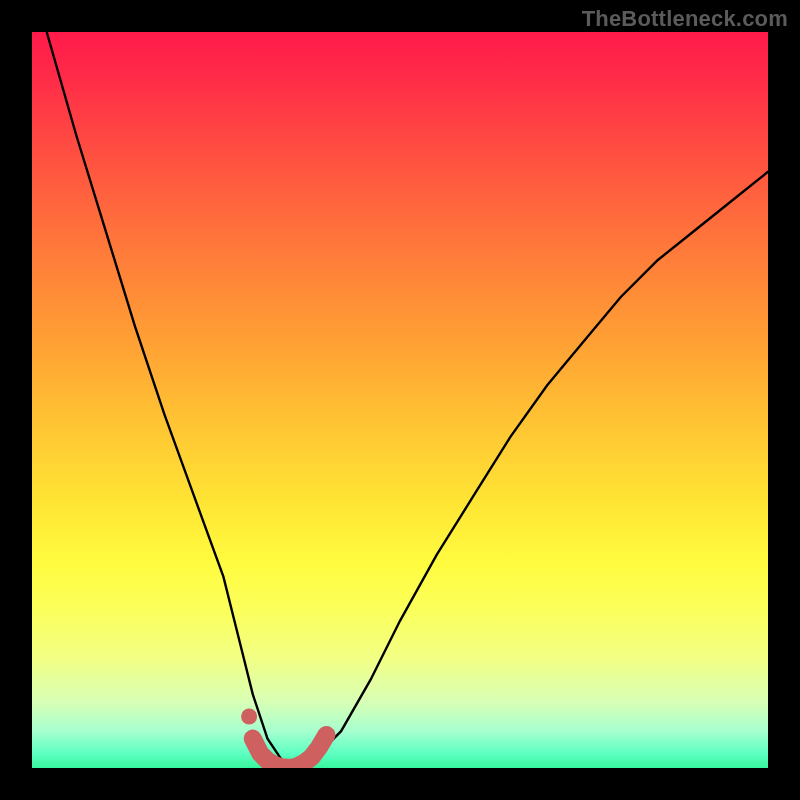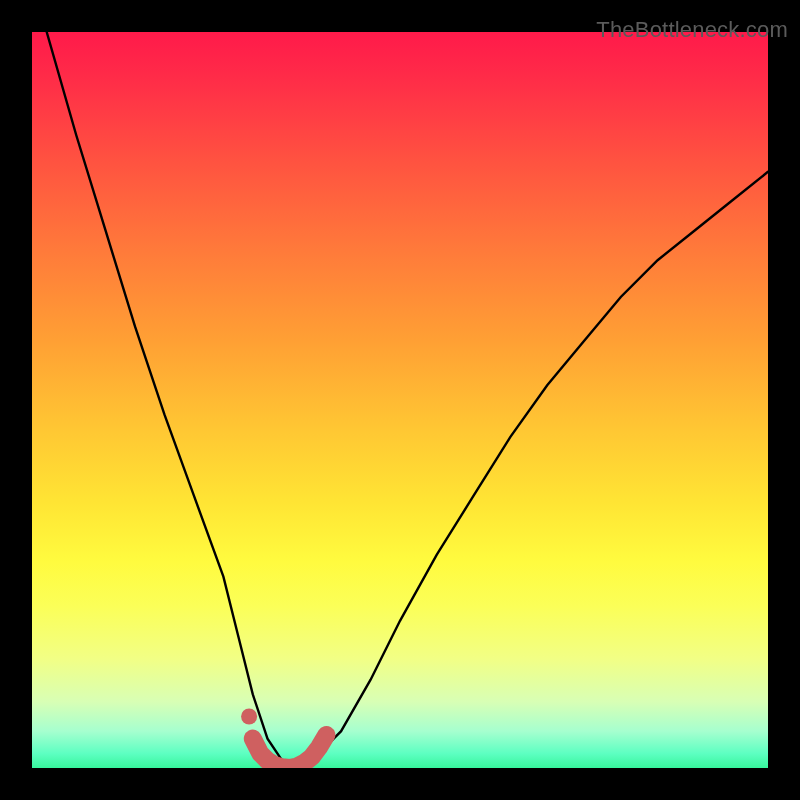--- a/index.html
+++ b/index.html
@@ -57,23 +57,22 @@
     top: 0;
     width: 100%;
     height: 100%;
   }
   .watermark {
     position: absolute;
     top: 6px;
     right: 12px;
     color: #5b5b5b;
     font-size: 22px;
-    font-weight: 400;
+    font-weight: 700;
     letter-spacing: 0.2px;
-    margin-top: 11px;
   }
 </style>
 </head>
 <body>
 
 <div class="frame">
   <div class="plot">
     <div class="gradient-bg"></div>
     <svg class="svg-layer" viewBox="0 0 736 736" preserveAspectRatio="none">
       <g>

